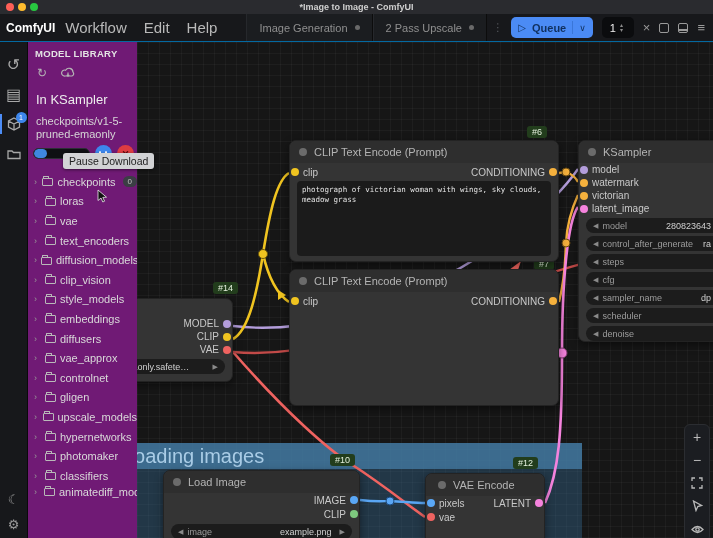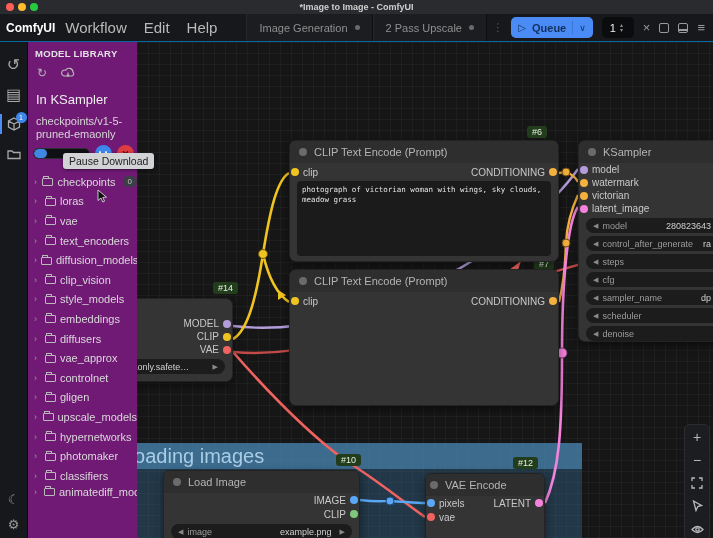--- a/index.html
+++ b/index.html
@@ -323,21 +323,21 @@
         <circle cx="126" cy="212" r="4.5" fill="#f0c420" stroke="#6b570c" stroke-width="1"></circle>
         <circle cx="429" cy="130" r="4" fill="#f5b13d" stroke="#6b4c12" stroke-width="1"></circle>
         <circle cx="429" cy="201" r="4" fill="#f5b13d" stroke="#6b4c12" stroke-width="1"></circle>
         <circle cx="425" cy="311" r="5" fill="#f583dd" stroke="#7c3a6e" stroke-width="1"></circle>
         <circle cx="253" cy="459" r="4" fill="#5aa7f5" stroke="#1d4b80" stroke-width="1"></circle>
       </svg>
 
       <span class="badge hi" style="left:390px; top:84px">#6</span>
       <span class="badge" style="left:397px; top:216px">#7</span>
       <span class="badge hi" style="left:76px; top:240px">#14</span>
-      <span class="badge hi" style="left:199px; top:412px">#10</span>
+      <span class="badge hi" style="left:193px; top:412px">#10</span>
       <span class="badge hi" style="left:376px; top:415px">#12</span>
 
       <div class="node" style="left:152px; top:98px; width:270px; height:122px">
         <div class="node-head">
           <span class="collapse-dot"></span>
           <span>CLIP Text Encode (Prompt)</span>
         </div>
         <div class="slot-row">
           <span class="slot">
               <span class="pin" style="background:#f0c420"></span>
@@ -479,21 +479,21 @@
         <div class="widget">
             <span class="warr">◀</span>
             <span class="wname">image</span>
             <span style="margin-left:auto; color:#cfcfcf">example.png</span>
             <span class="warr" style="margin-left:8px">▶</span>
           </div>
 
       </div>
 
       <div class="node" style="left:288px; top:431px; width:120px; height:80px">
-        <div class="node-head" style="padding:0 4px">
+        <div class="node-head" style="padding:0 12px">
           <span class="collapse-dot"></span>
           <span>VAE Encode</span>
         </div>
         <div class="slot-row" style="height:14px">
           <span class="slot">
               <span class="pin" style="background:#5aa7f5"></span>
               <span>pixels</span>
             </span>
           <span class="slot">
               <span>LATENT</span>

